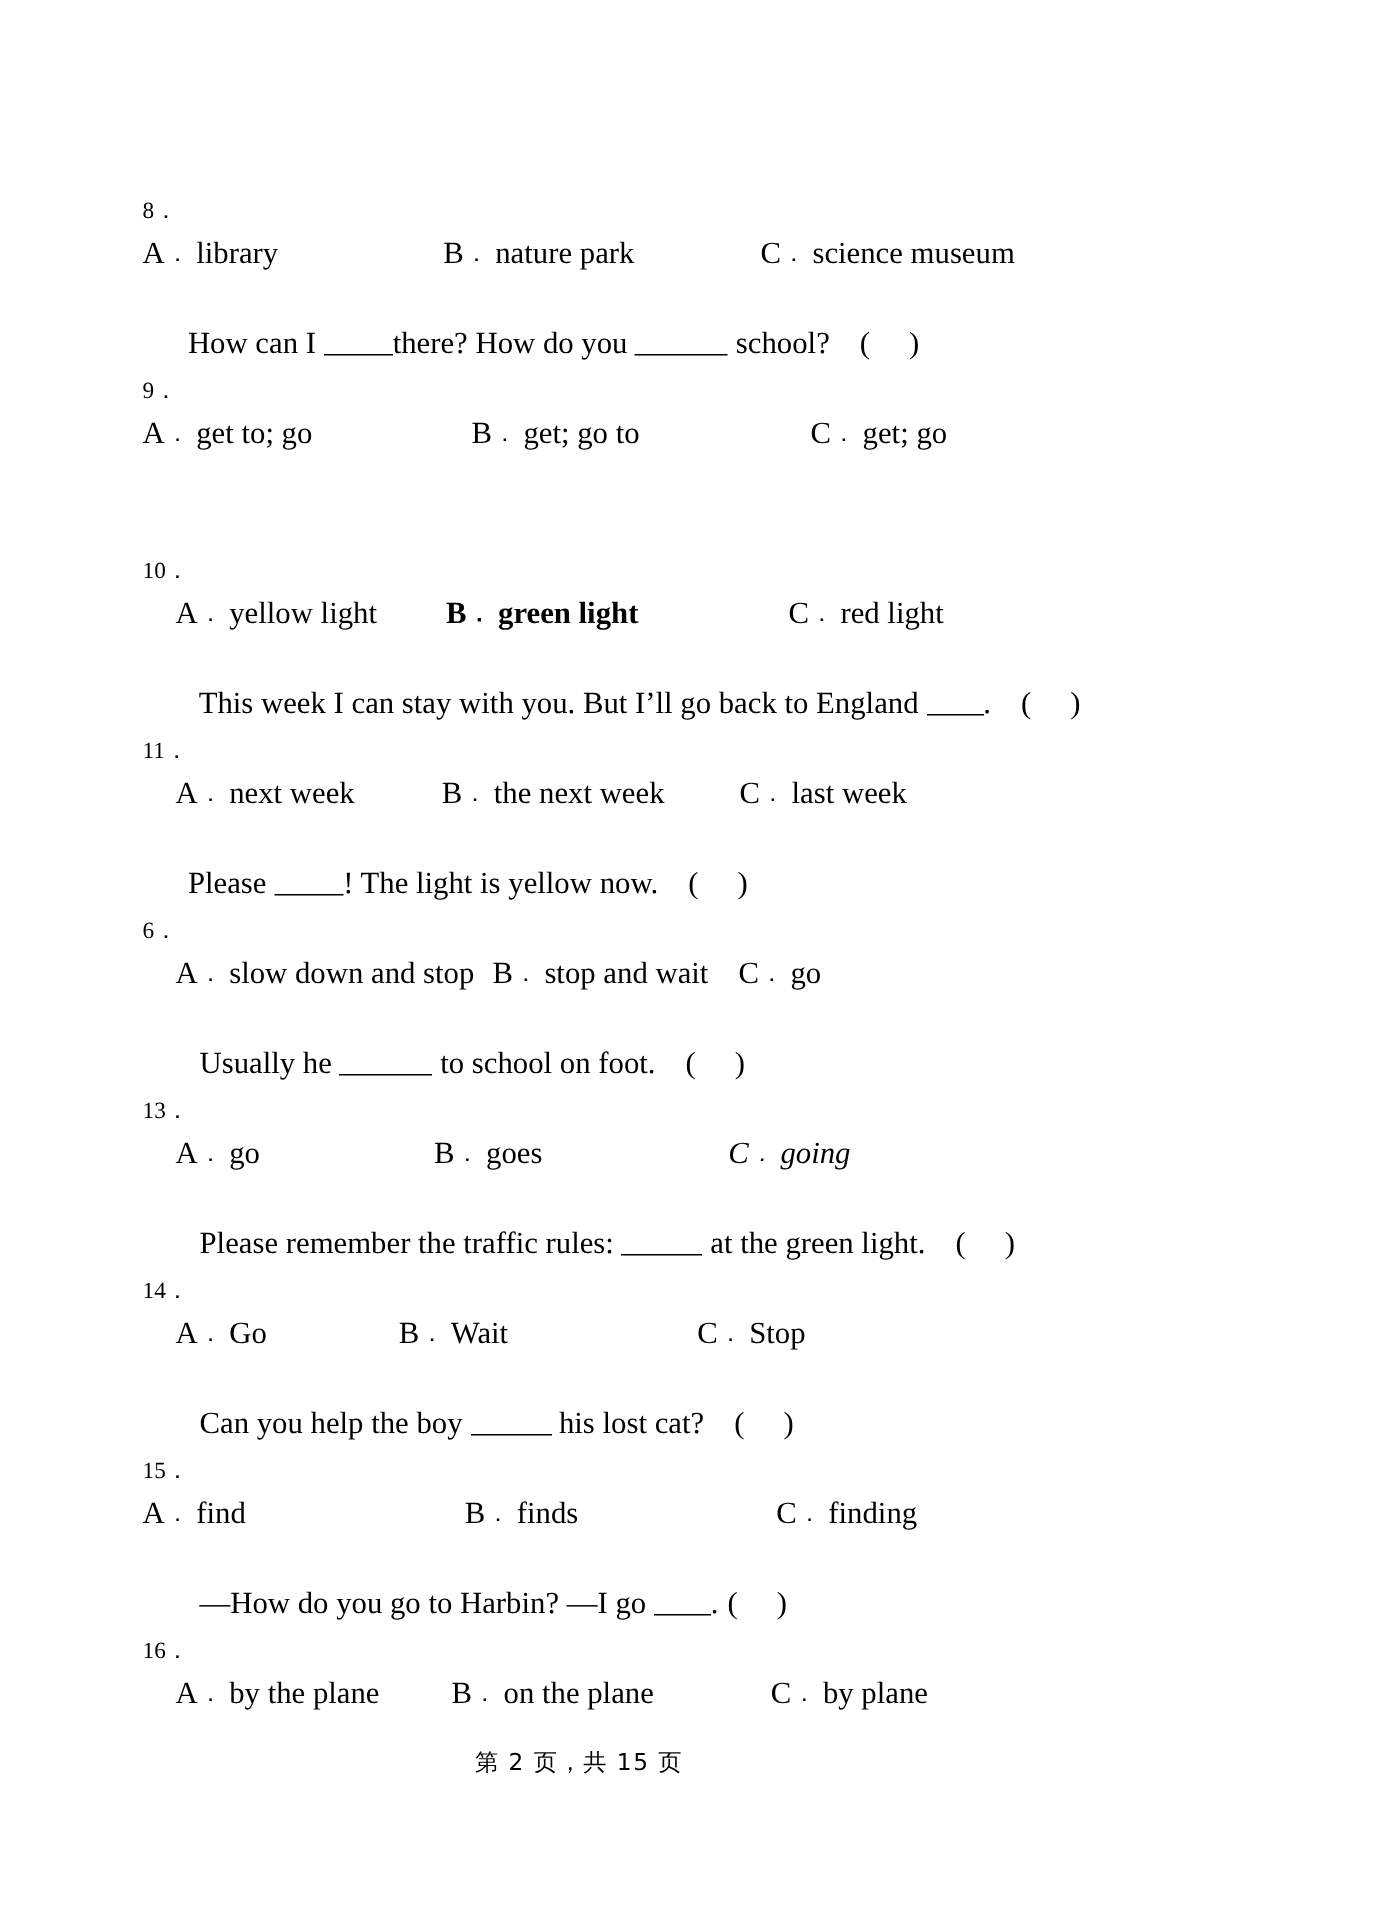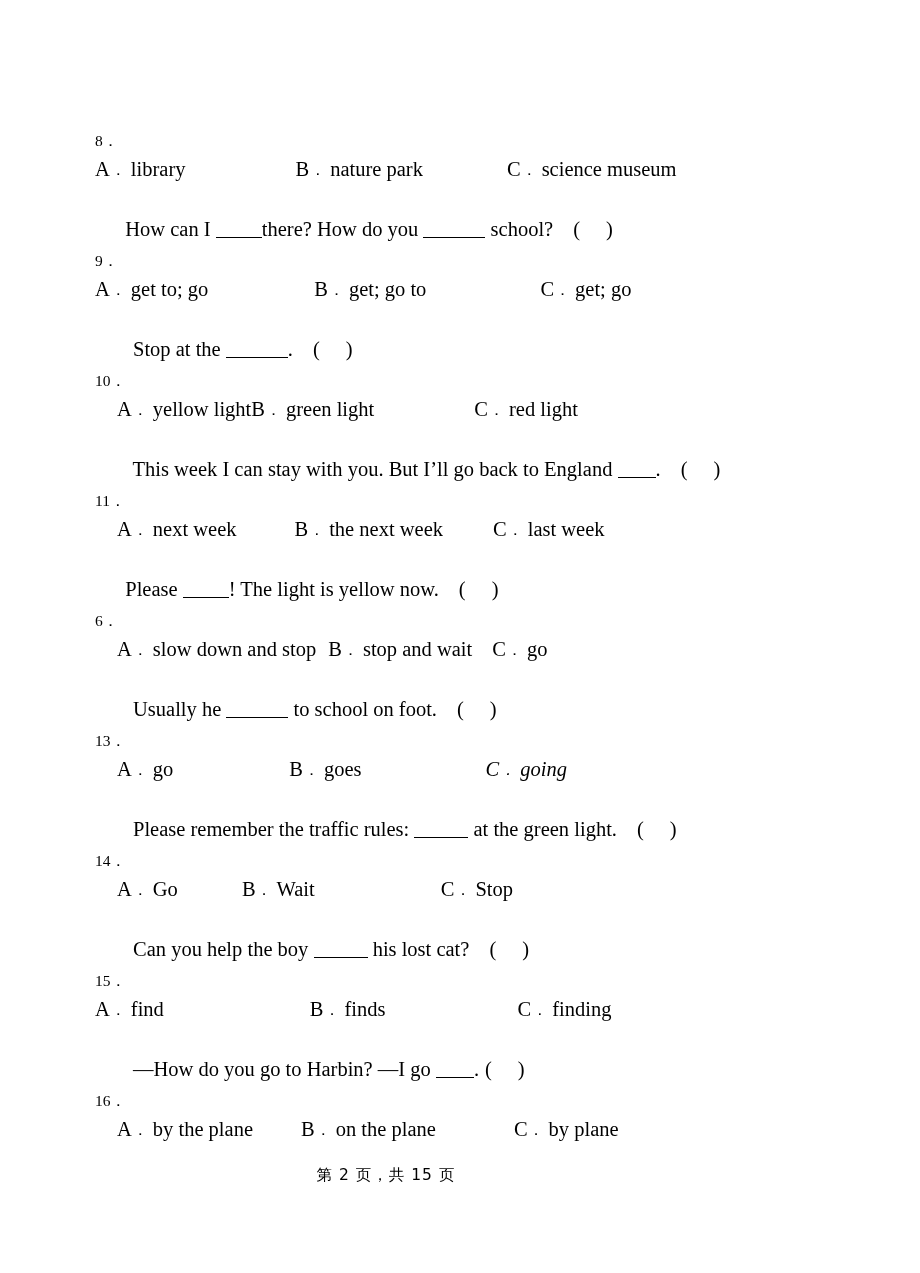--- a/index.html
+++ b/index.html
@@ -135,25 +135,24 @@
         </div>
         <div class="optline">
           <span class="opt"><span class="lbl">A</span><span class="dot">．</span><span class="val">get to; go</span></span>
           <span class="opt" style="margin-left: 106px;"><span class="lbl">B</span><span class="dot">．</span><span class="val">get; go to</span></span>
           <span class="opt" style="margin-left: 114px;"><span class="lbl">C</span><span class="dot">．</span><span class="val">get; go</span></span>
         </div>
       </div>
       <div class="qblock">
         <div class="qline">
           <span class="qnum">10．</span>
-          <span class="qtext"><span>Stop at the </span><span class="blank b-lg"></span><span>.</span><span class="paren" style="margin-left: 20px;"><span>(</span><span class="gap"></span><span>)</span></span></span>
         </div>
         <div class="optline indent">
           <span class="opt"><span class="lbl">A</span><span class="dot">．</span><span class="val">yellow light</span></span>
-          <span class="opt" style=""><span class="lbl">B</span><span class="dot">．</span><span class="val">green light</span></span>
+          <span class="opt" style="margin-left: 46px; font-weight: bold;"><span class="lbl">B</span><span class="dot">．</span><span class="val">green light</span></span>
           <span class="opt" style="margin-left: 100px;"><span class="lbl">C</span><span class="dot">．</span><span class="val">red light</span></span>
         </div>
       </div>
       <div class="qblock">
         <div class="qline">
           <span class="qnum">11．</span>
           <span class="qtext"><span>This week I can stay with you. But I’ll go back to England </span><span class="blank b-xs"></span><span>.</span><span class="paren" style="margin-left: 20px;"><span>(</span><span class="gap"></span><span>)</span></span></span>
         </div>
         <div class="optline indent">
           <span class="opt"><span class="lbl">A</span><span class="dot">．</span><span class="val">next week</span></span>
@@ -183,21 +182,21 @@
           <span class="opt" style="margin-left: 124px; font-style: italic;"><span class="lbl">C</span><span class="dot">．</span><span class="val">going</span></span>
         </div>
       </div>
       <div class="qblock">
         <div class="qline">
           <span class="qnum">14．</span>
           <span class="qtext"><span>Please remember the traffic rules: </span><span class="blank b-md"></span><span> at the green light.</span><span class="paren" style="margin-left: 20px;"><span>(</span><span class="gap"></span><span>)</span></span></span>
         </div>
         <div class="optline indent">
           <span class="opt"><span class="lbl">A</span><span class="dot">．</span><span class="val">Go</span></span>
-          <span class="opt" style="margin-left: 64px; text-align: right;"><span class="lbl">B</span><span class="dot">．</span><span class="val">Wait</span></span>
+          <span class="opt" style="margin-left: 88px; text-align: right;"><span class="lbl">B</span><span class="dot">．</span><span class="val">Wait</span></span>
           <span class="opt" style="margin-left: 126px;"><span class="lbl">C</span><span class="dot">．</span><span class="val">Stop</span></span>
         </div>
       </div>
       <div class="qblock">
         <div class="qline">
           <span class="qnum">15．</span>
           <span class="qtext"><span>Can you help the boy </span><span class="blank b-md"></span><span> his lost cat?</span><span class="paren" style="margin-left: 20px;"><span>(</span><span class="gap"></span><span>)</span></span></span>
         </div>
         <div class="optline">
           <span class="opt"><span class="lbl">A</span><span class="dot">．</span><span class="val">find</span></span>

